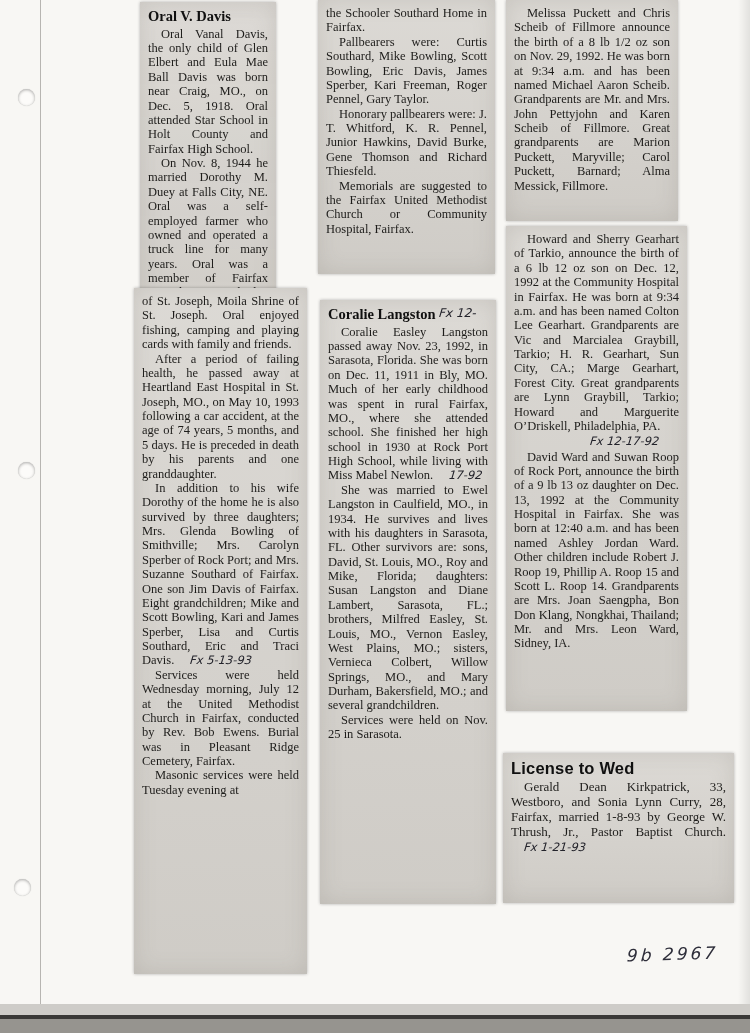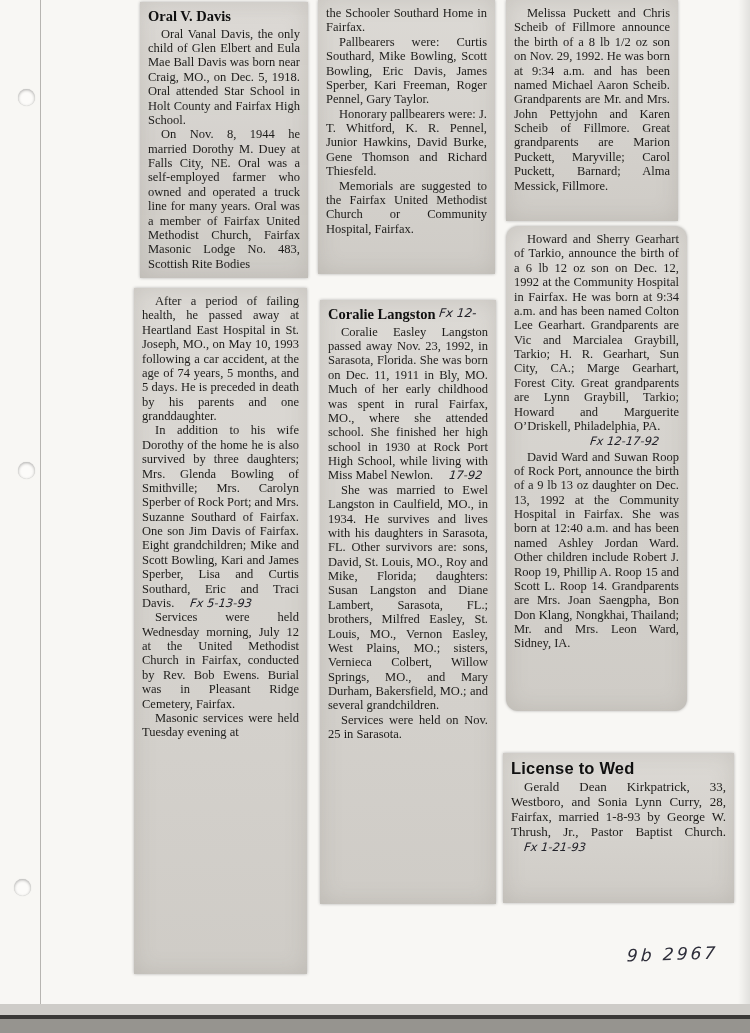--- a/index.html
+++ b/index.html
@@ -36,45 +36,46 @@
   .hw { font-family:"DejaVu Sans", sans-serif; font-style:italic; font-weight:500;
     font-size:11.5px; color:#23232b; display:inline-block; transform:skewX(-6deg); white-space:nowrap; }
   .hw-line { text-indent:38px !important; line-height:1.3; }
   .title-hw { font-size:12px; vertical-align:2px; }
 
   .hw-catalog { position:absolute; left:627px; top:944px;
     font-family:"DejaVu Sans", sans-serif; font-style:italic; font-size:17px;
     color:#2e2e3a; transform:rotate(-2deg) skewX(-6deg); letter-spacing:3px; }
 
   
-  .c0 { left:140px; top:2px;   width:168px; min-height:276px; }
+  .c0 { left:140px; top:2px;   width:136px; min-height:276px; }
   .c1 { left:134px; top:288px; width:173px; min-height:686px; }
   .c2 { left:318px; top:0px;   width:177px; min-height:274px; }
   .c3 { left:320px; top:300px; width:176px; min-height:604px; }
   .c4 { left:506px; top:0px;   width:172px; min-height:221px; }
-  .c5 { left:506px; top:226px; width:181px; min-height:485px;border-radius:12px; }
+  .c5 { left:506px; top:226px; width:181px; min-height:485px; }
   .c6 { left:503px; top:753px; width:231px; min-height:150px; font-size:13px; }
 </style>
 </head>
 <body>
 
 <div class="scan">
 
   <div class="edge-line"></div>
   <div class="hole hole-1"></div>
   <div class="hole hole-2"></div>
   <div class="hole hole-3"></div>
 
   <article class="clip c0">
     <h2 class="clip-title">Oral V. Davis</h2>
     <p>Oral Vanal Davis, the only child of Glen Elbert and Eula Mae Ball Davis was born near Craig, MO., on Dec. 5, 1918. Oral attended Star School in Holt County and Fairfax High School.</p>
     <p>On Nov. 8, 1944 he married Dorothy M. Duey at Falls City, NE. Oral was a self-employed farmer who owned and operated a truck line for many years. Oral was a member of Fairfax United Methodist Church, Fairfax Masonic Lodge No. 483, Scottish Rite Bodies</p>
   </article>
 
   <article class="clip c1">
+    <p class="noindent">of St. Joseph, Moila Shrine of St. Joseph. Oral enjoyed fishing, camping and playing cards with family and friends.</p>
     <p>After a period of failing health, he passed away at Heartland East Hospital in St. Joseph, MO., on May 10, 1993 following a car accident, at the age of 74 years, 5 months, and 5 days. He is preceded in death by his parents and one granddaughter.</p>
     <p><span>In addition to his wife Dorothy of the home he is also survived by three daughters; Mrs. Glenda Bowling of Smithville; Mrs. Carolyn Sperber of Rock Port; and Mrs. Suzanne Southard of Fairfax. One son Jim Davis of Fairfax. Eight grandchildren; Mike and Scott Bowling, Kari and James Sperber, Lisa and Curtis Southard, Eric and Traci Davis.</span> <span class="hw">Fx 5-13-93</span></p>
     <p>Services were held Wednesday morning, July 12 at the United Methodist Church in Fairfax, conducted by Rev. Bob Ewens. Burial was in Pleasant Ridge Cemetery, Fairfax.</p>
     <p>Masonic services were held Tuesday evening at</p>
   </article>
 
   <article class="clip c2">
     <p class="noindent">the Schooler Southard Home in Fairfax.</p>
     <p>Pallbearers were: Curtis Southard, Mike Bowling, Scott Bowling, Eric Davis, James Sperber, Kari Freeman, Roger Pennel, Gary Taylor.</p>
     <p>Honorary pallbearers were: J. T. Whitford, K. R. Pennel, Junior Hawkins, David Burke, Gene Thomson and Richard Thiesfeld.</p>

